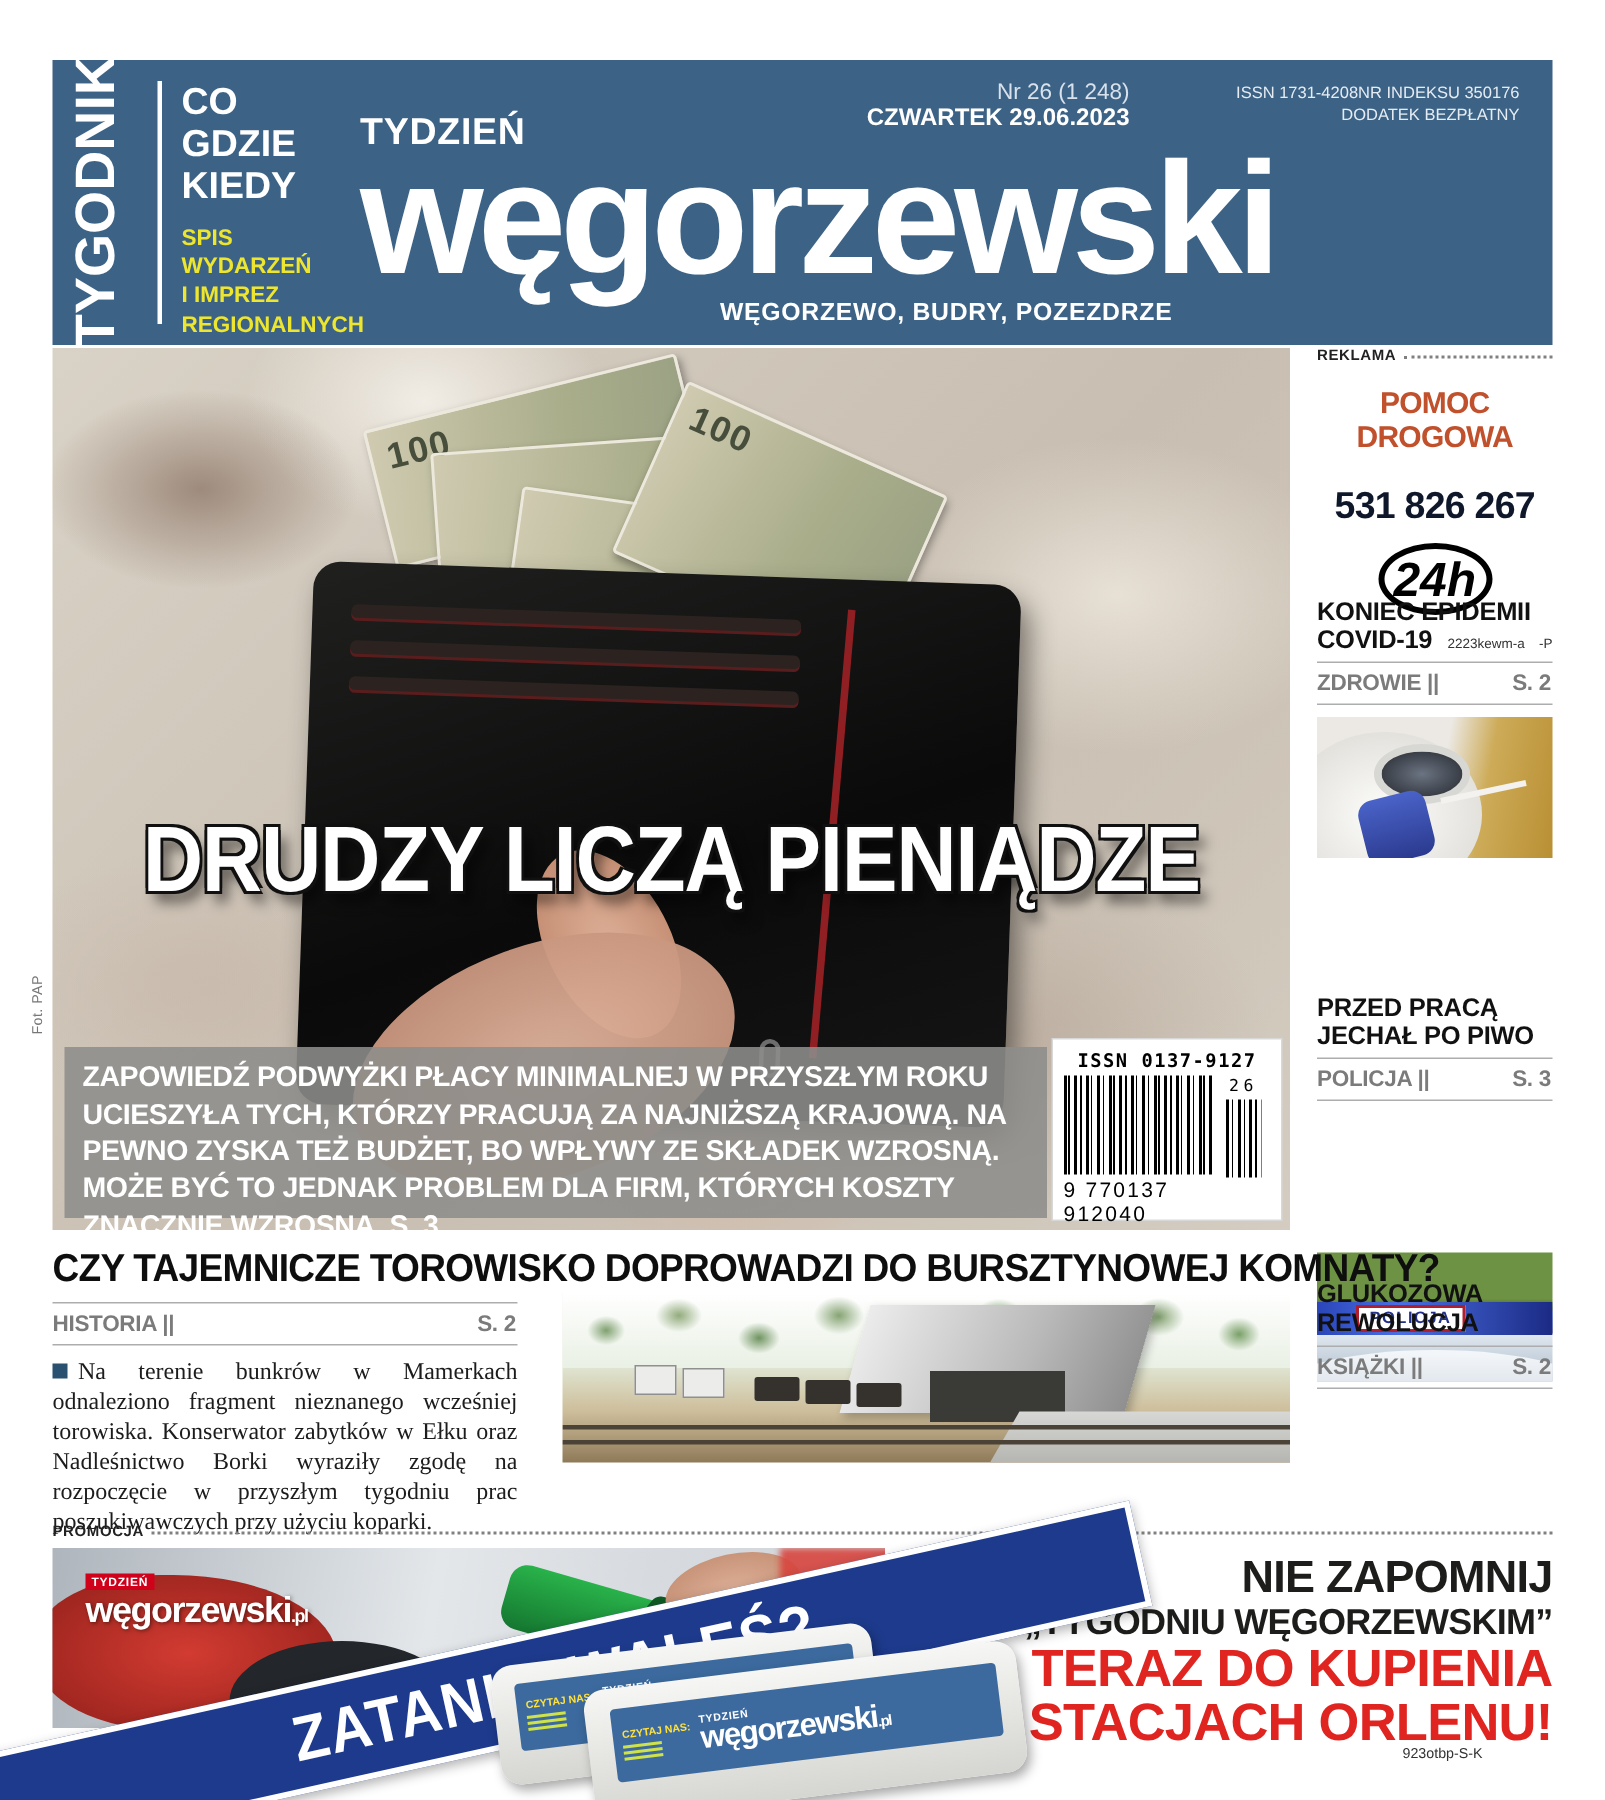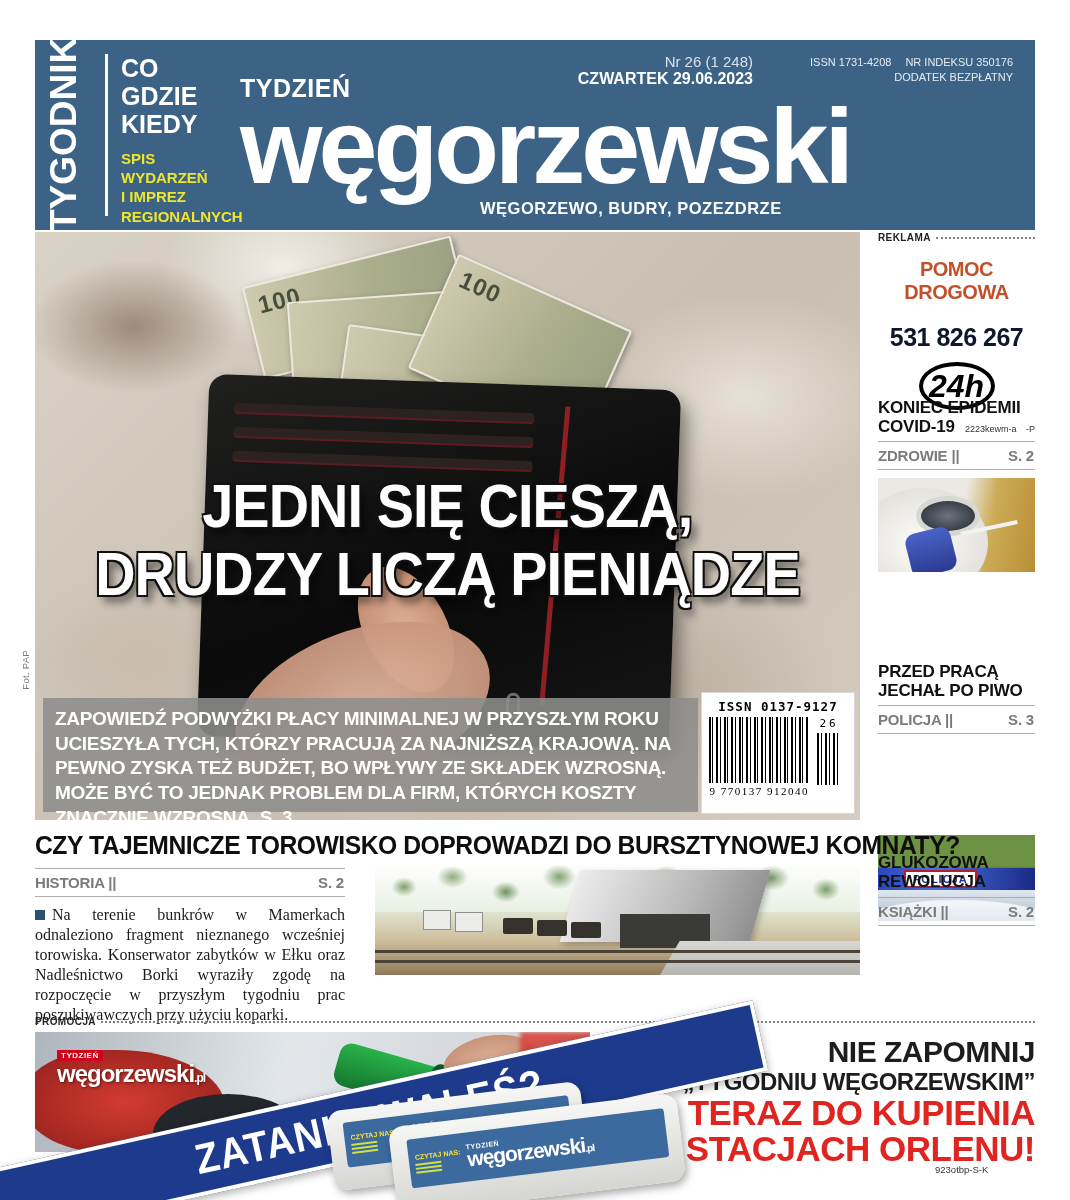--- a/index.html
+++ b/index.html
@@ -18,21 +18,21 @@
   .cgk .w { font-weight:bold; font-size:25px; line-height:1.12; color:#fff; }
   .cgk .y { font-weight:bold; font-size:15px; line-height:1.28; color:#ede52e; margin-top:11px; }
   .masthead { position:absolute; left:205px; top:34px; width:780px; }
   .m-kicker { font-weight:bold; font-size:25px; color:#fff; letter-spacing:.5px; }
   .m-title  { font-weight:bold; font-size:106px; line-height:.86; letter-spacing:-4px; color:#fff; margin-top:-2px; }
   .m-sub    { font-weight:bold; font-size:16.5px; letter-spacing:.5px; color:#fff; margin-top:7px; margin-left:240px; }
   .issue-left { position:absolute; right:282px; top:13px; text-align:right; color:#fff; }
   .issue-left .l1 { font-size:15px; color:#d9e2ec; }
   .issue-left .l2 { font-size:16px; font-weight:bold; }
   .issue-right { position:absolute; right:22px; top:15px; text-align:right; color:#e6ecf3; font-size:11px; line-height:1.4; }
-  .issue-right .row { display:flex; gap:14px; justify-content:flex-start; }
+  .issue-right .row { display:flex; justify-content:flex-start; }
 
   
   .main-photo { left:35px; top:232px; width:825px; height:588px; overflow:hidden;
     background:
       radial-gradient(150px 95px at 12% 16%, rgba(139,116,101,.75), transparent 70%),
       radial-gradient(170px 120px at 30% 6%, rgba(244,240,233,.9), transparent 70%),
       radial-gradient(220px 150px at 86% 28%, rgba(233,226,215,.95), transparent 70%),
       radial-gradient(240px 170px at 78% 78%, rgba(178,161,146,.6), transparent 70%),
       radial-gradient(200px 130px at 12% 72%, rgba(199,182,168,.65), transparent 70%),
       radial-gradient(180px 120px at 55% 90%, rgba(216,172,150,.5), transparent 70%),
@@ -57,21 +57,21 @@
   .lead-box { position:absolute; left:8px; top:466px; width:655px; height:114px; z-index:6;
     background:rgba(141,141,139,.88); padding:9px 12px; }
   .lead-text { font-weight:bold; font-size:19px; line-height:1.3; letter-spacing:-.3px; color:#fff; text-transform:uppercase; }
   .barcode-box { position:absolute; left:667px; top:461px; width:152px; height:120px; z-index:6;
     background:#fff; padding:6px 7px; box-shadow:0 0 0 1px #d8d8d8; }
   .bc-issn { font-family:"DejaVu Sans Mono", monospace; font-weight:bold; font-size:12.5px; letter-spacing:1px; text-align:center; color:#000; }
   .bc-row { display:flex; gap:6px; margin-top:3px; }
   .bc-main { width:100px; }
   .bc-bars { height:66px;
     background:repeating-linear-gradient(90deg,#000 0 2px,#fff 2px 3px,#000 3px 4px,#fff 4px 7px,#000 7px 9px,#fff 9px 11px,#000 11px 12px,#fff 12px 15px); }
-  .bc-digits { font-family:Liberation Serif, serif; font-size:11px; letter-spacing:1.5px; text-align:right; margin-top:2px; color:#000; }
+  .bc-digits { font-family:Liberation Sans, sans-serif; font-size:14px; letter-spacing:1.5px; text-align:left; margin-top:2px; color:#000; }
   .bc-side { width:28px; display:flex; flex-direction:column; align-items:center; }
   .bc-issue { font-family:"DejaVu Sans Mono", monospace; font-size:11px; letter-spacing:3px; color:#000; }
   .bc-bars-sm { width:24px; height:52px; margin-top:3px;
     background:repeating-linear-gradient(90deg,#000 0 2px,#fff 2px 4px,#000 4px 5px,#fff 5px 8px); }
   .photo-credit { left:20px; top:650px; writing-mode:vertical-rl; transform:rotate(180deg);
     font-size:9.5px; color:#777; letter-spacing:.3px; }
 
   
   .sidebar { left:878px; top:232px; width:157px; height:790px; }
   .label-row { display:flex; align-items:center; gap:5px; font-size:10px; font-weight:bold; color:#222; letter-spacing:.4px; }
@@ -220,23 +220,20 @@
     </div>
     <div class="wallet">
       <div class="slot" style="top:28px;"></div>
       <div class="slot" style="top:52px;"></div>
       <div class="slot" style="top:76px;"></div>
       <div class="redline"></div>
       <div class="zip"></div>
     </div>
     <div class="thumb"></div>
     <div class="hand"></div>
-    <div class="hl-wrap" style="top:238px;">
-      <span class="hl">JEDNI SIĘ CIESZĄ,</span>
-    </div>
     <div class="hl-wrap" style="top:306px;">
       <span class="hl">DRUDZY LICZĄ PIENIĄDZE</span>
     </div>
     <div class="lead-box">
       <div class="lead-text">ZAPOWIEDŹ PODWYŻKI PŁACY MINIMALNEJ W PRZYSZŁYM ROKU UCIESZYŁA TYCH, KTÓRZY PRACUJĄ ZA NAJNIŻSZĄ KRAJOWĄ. NA PEWNO ZYSKA TEŻ BUDŻET, BO WPŁYWY ZE SKŁADEK WZROSNĄ. MOŻE BYĆ TO JEDNAK PROBLEM DLA FIRM, KTÓRYCH KOSZTY ZNACZNIE WZROSNĄ. S. 3</div>
     </div>
     <div class="barcode-box">
       <div class="bc-issn">ISSN 0137-9127</div>
       <div class="bc-row">
         <div class="bc-main">

